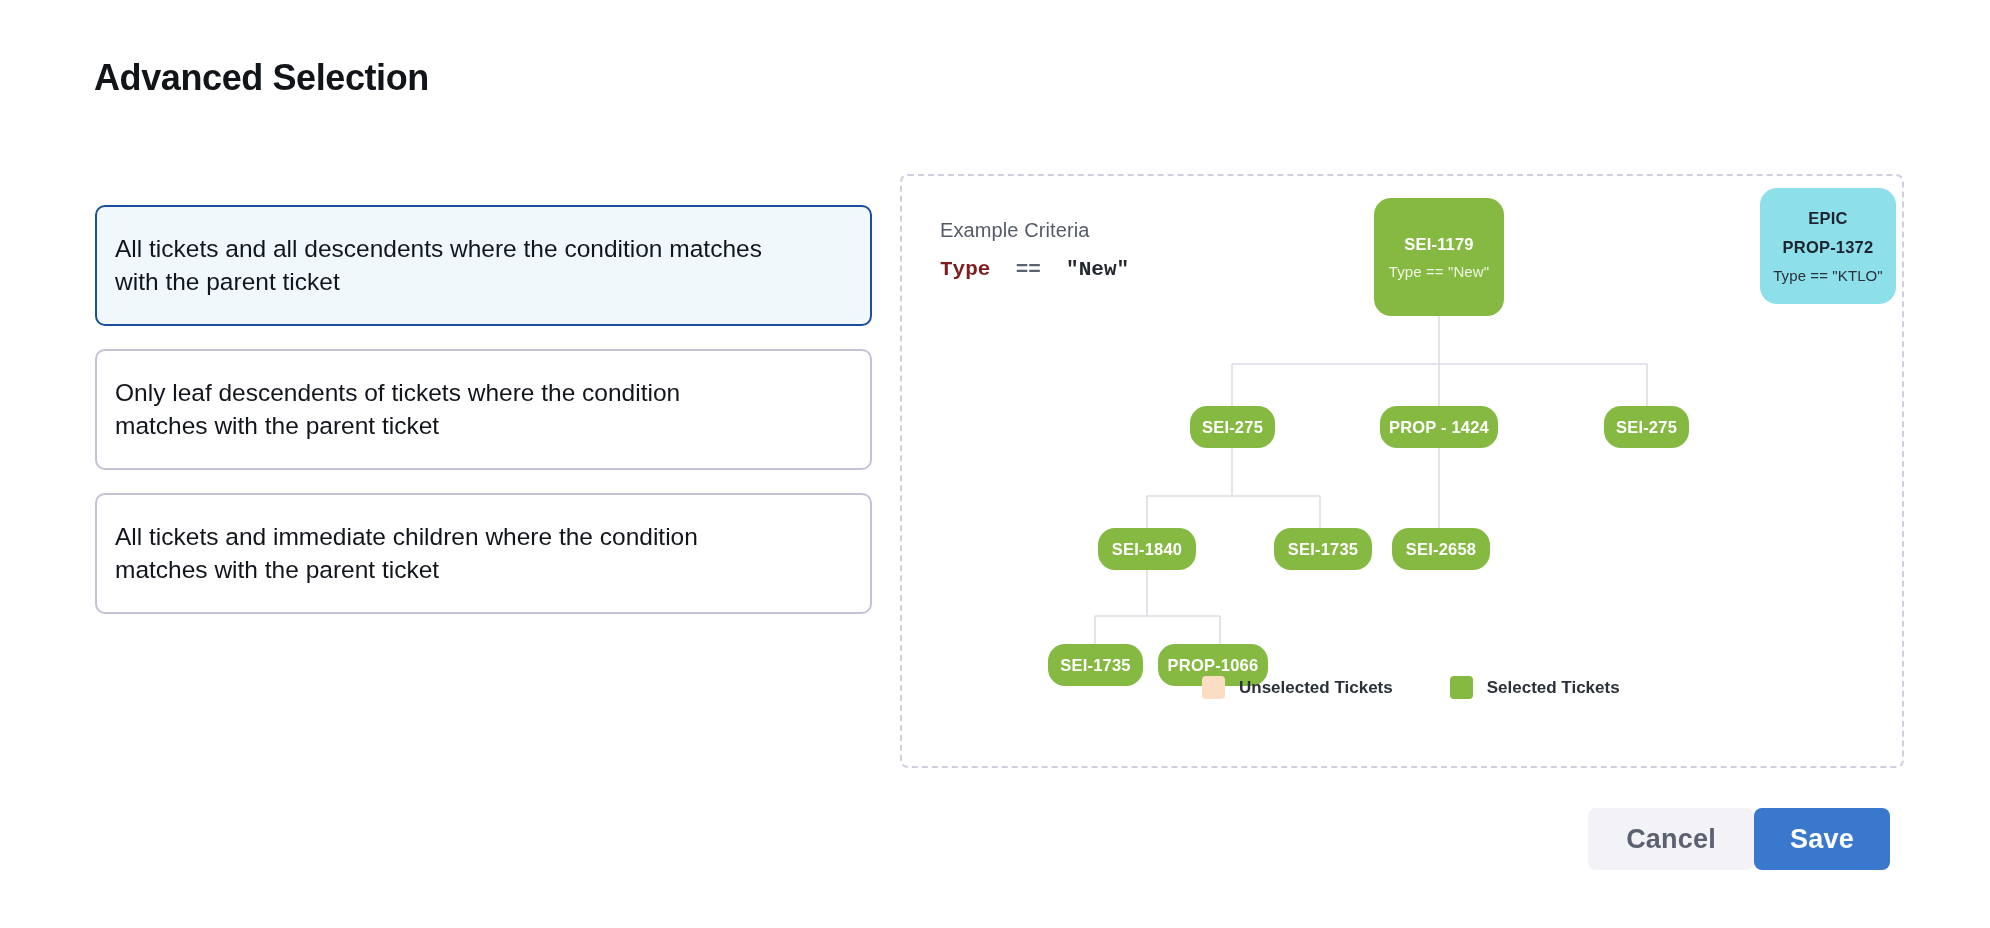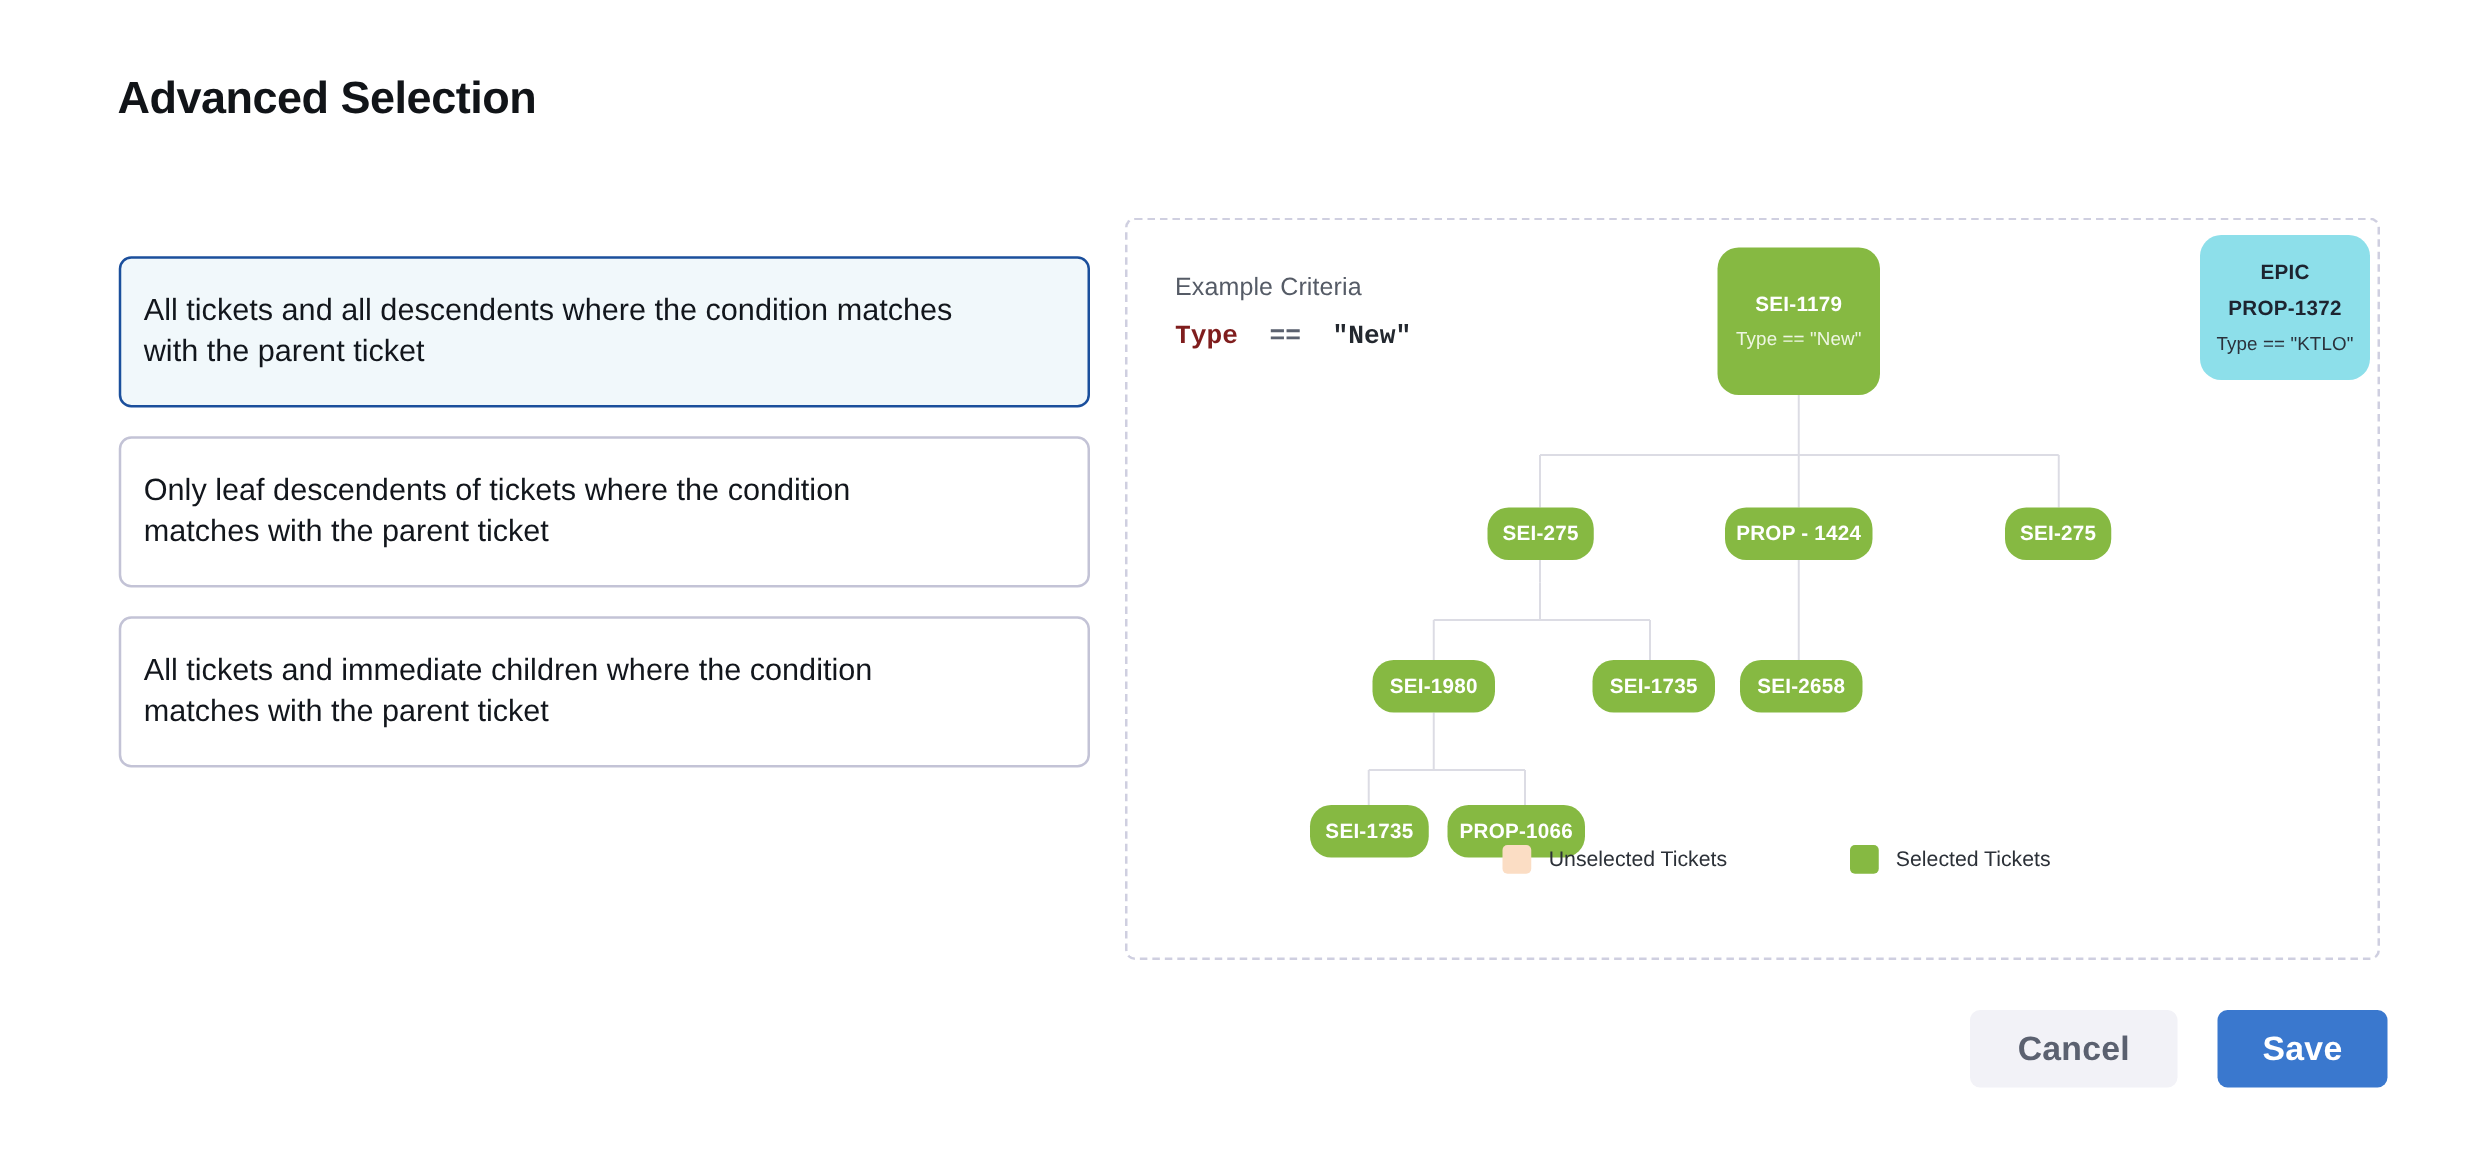--- a/index.html
+++ b/index.html
@@ -133,39 +133,38 @@
     margin-top: 10px;
   }
 
   
   .legend {
     position: absolute;
     left: 300px;
     top: 500px;
     display: flex;
     align-items: center;
-    gap: 98px;
+    gap: 57px;
     font-size: 17px;
-    font-weight: normal;
+    font-weight: bold;
     color: #2c3138;
   }
   .legend-item { display: flex; align-items: center; gap: 14px; }
   .legend-swatch {
     width: 23px; height: 23px; border-radius: 4px;
     display: inline-block;
   }
 
   
   .footer {
     position: absolute;
-    right: 80px;
+    right: 100px;
     top: 808px;
     display: flex;
     align-items: center;
-    gap: 32px;
   }
   .btn {
     box-sizing: border-box;
     border: none;
     border-radius: 8px;
     font-family: "Liberation Sans", sans-serif;
     font-size: 27px;
     font-weight: bold;
     letter-spacing: 0.2px;
     cursor: pointer;
@@ -247,21 +246,21 @@
 
   <div class="node green" style="left:478px; top:230px; width:118px; height:42px;">
     <span>PROP - 1424</span>
   </div>
 
   <div class="node green" style="left:702px; top:230px; width:85px; height:42px;">
     <span>SEI-275</span>
   </div>
 
   <div class="node green" style="left:196px; top:352px; width:98px; height:42px;">
-    <span>SEI-1980</span>
+    <span>SEI-1840</span>
   </div>
 
   <div class="node green" style="left:372px; top:352px; width:98px; height:42px;">
     <span>SEI-1735</span>
   </div>
 
   <div class="node green" style="left:490px; top:352px; width:98px; height:42px;">
     <span>SEI-2658</span>
   </div>
 

